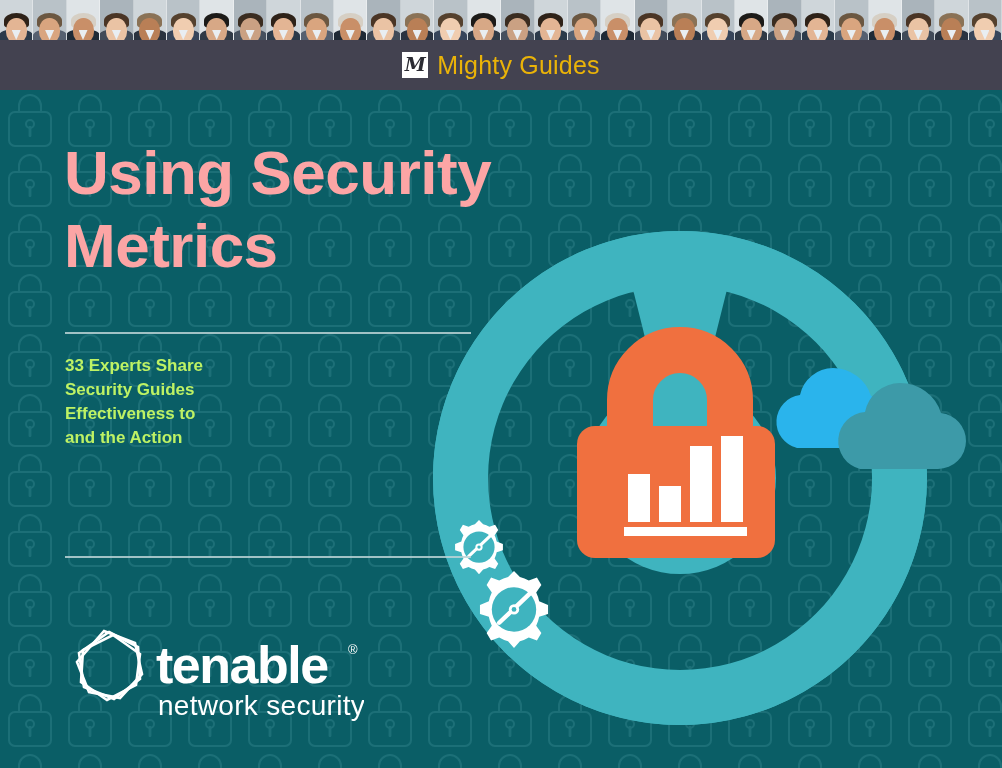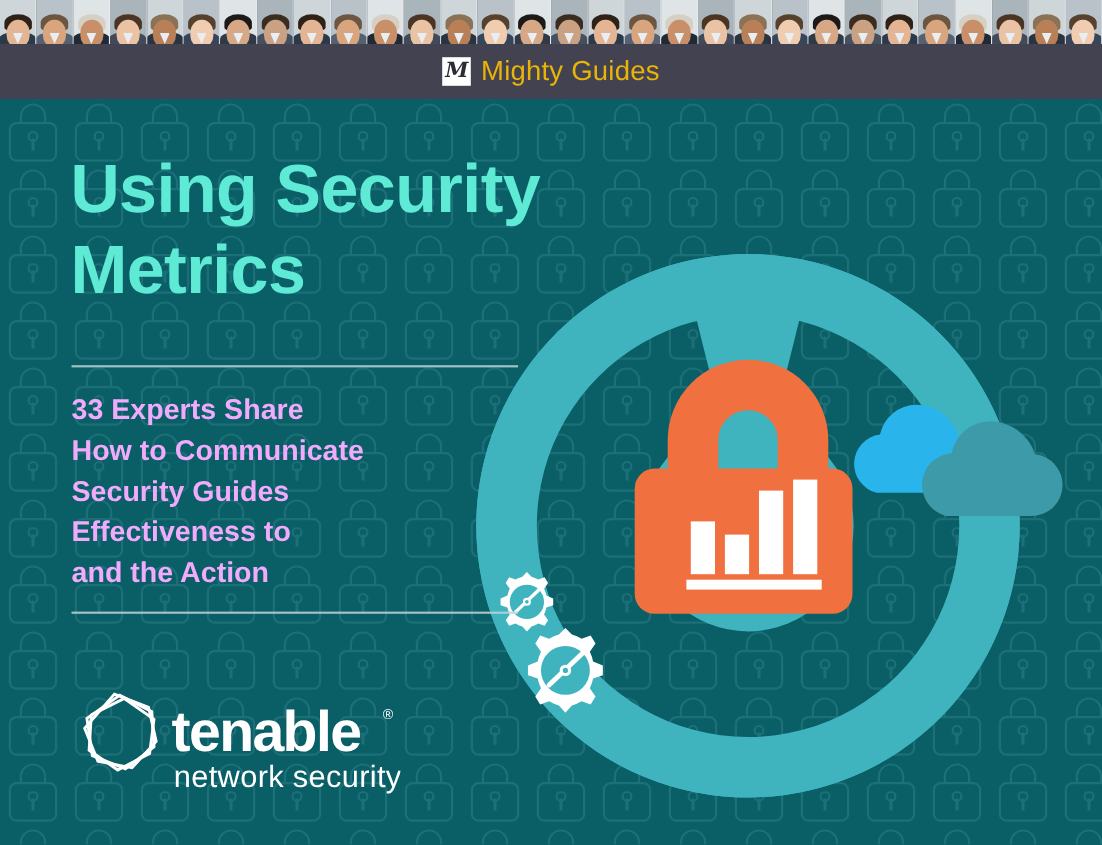--- a/index.html
+++ b/index.html
@@ -132,43 +132,43 @@
     width: 1002px;
     height: 678px;
   }
 
   
   #title {
     position: absolute;
     left: 64px;
     top: 47px;
     width: 640px;
-    color: #5eead4;
+    color: #fca5a5;
     font-size: 62px;
     font-weight: 700;
     line-height: 1.17;
     letter-spacing: -0.5px;
   }
   .rule {
     position: absolute;
     left: 65px;
     width: 406px;
     height: 2px;
     background: #bcd4d6;
     opacity: 0.85;
   }
   #rule-top { top: 242px; }
   #rule-bottom { top: 466px; }
   #subtitle {
     position: absolute;
     left: 65px;
     top: 264px;
     width: 420px;
-    color: #f0abfc;
-    font-size: 26px;
+    color: #bef264;
+    font-size: 17px;
     font-weight: 700;
     line-height: 1.42;
   }
 
   
   #tenable-logo {
     position: absolute;
     left: 64px;
     top: 537px;
     width: 300px;
@@ -461,21 +461,20 @@
   </svg>
 
   <div id="title">
     <div>Using Security Metrics</div>
   </div>
 
   <div class="rule" id="rule-top"></div>
 
   <div id="subtitle">
     <div>33 Experts Share</div>
-    <div>How to Communicate</div>
     <div>Security Guides</div>
     <div>Effectiveness to</div>
     <div>and the Action</div>
   </div>
 
   <div class="rule" id="rule-bottom"></div>
 
   <svg id="tenable-logo" viewBox="0 0 300 98">
     <g fill="none" stroke="#ffffff" stroke-width="2.6">
       <polygon points="45,5 74,20 76,52 50,72 20,60 15,26"></polygon>

